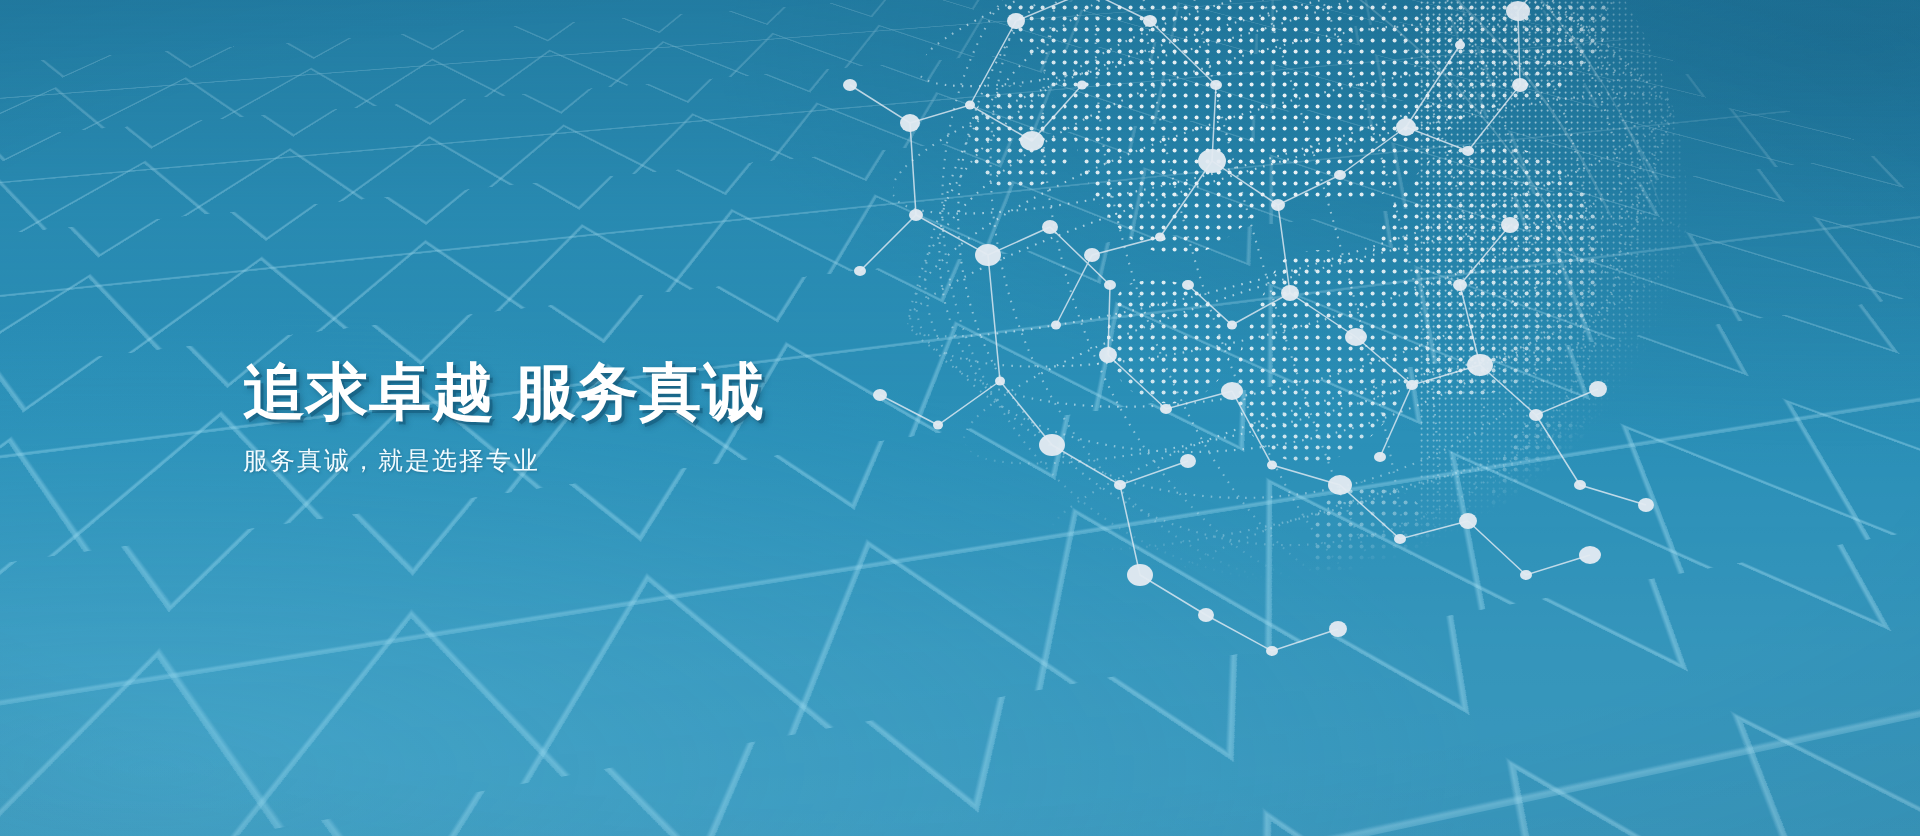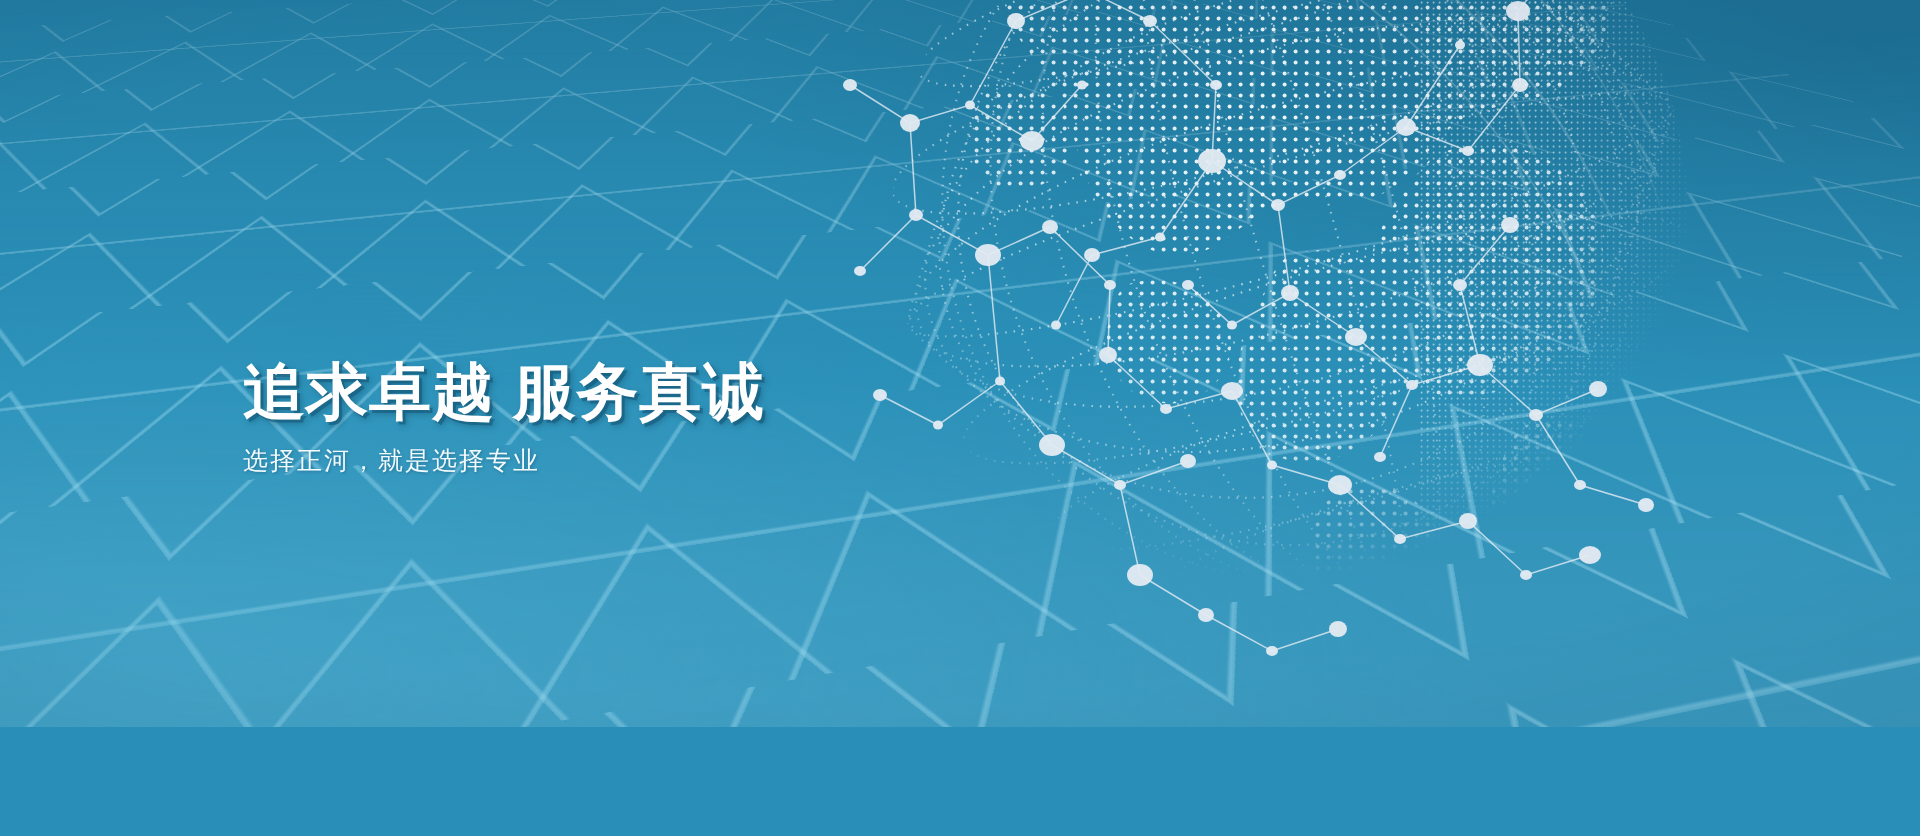--- a/index.html
+++ b/index.html
@@ -5,21 +5,21 @@
 <style>
   * { margin:0; padding:0; box-sizing:border-box; }
   html,body{
     width:1920px; height:836px; overflow:hidden;
     background:#2a8fb8;
     font-family:"Liberation Sans","DejaVu Sans",sans-serif;
   }
 
   .banner{
     position:relative;
-    width:1920px; height:727px;
+    width:1920px; height:836px;
     overflow:hidden;
     background:#2a8fb8;
   }
 
   
   .hex-stage{
     position:absolute; inset:0;
     overflow:hidden;
     perspective:1400px;
     perspective-origin:42% 18%;
@@ -340,16 +340,16 @@
           <ellipse cx="690" cy="440" rx="9" ry="8"></ellipse>
         </g>
       </g>
     </svg>
   </div>
 
   <div class="vignette"></div>
 
   <div class="text-block">
     <div class="headline">追求卓越  服务真诚</div>
-    <div class="subline">选择正河，就是选择专业</div>
+    <div class="subline">服务真诚，就是选择专业</div>
   </div>
 
 </div>
 
 </body></html>

